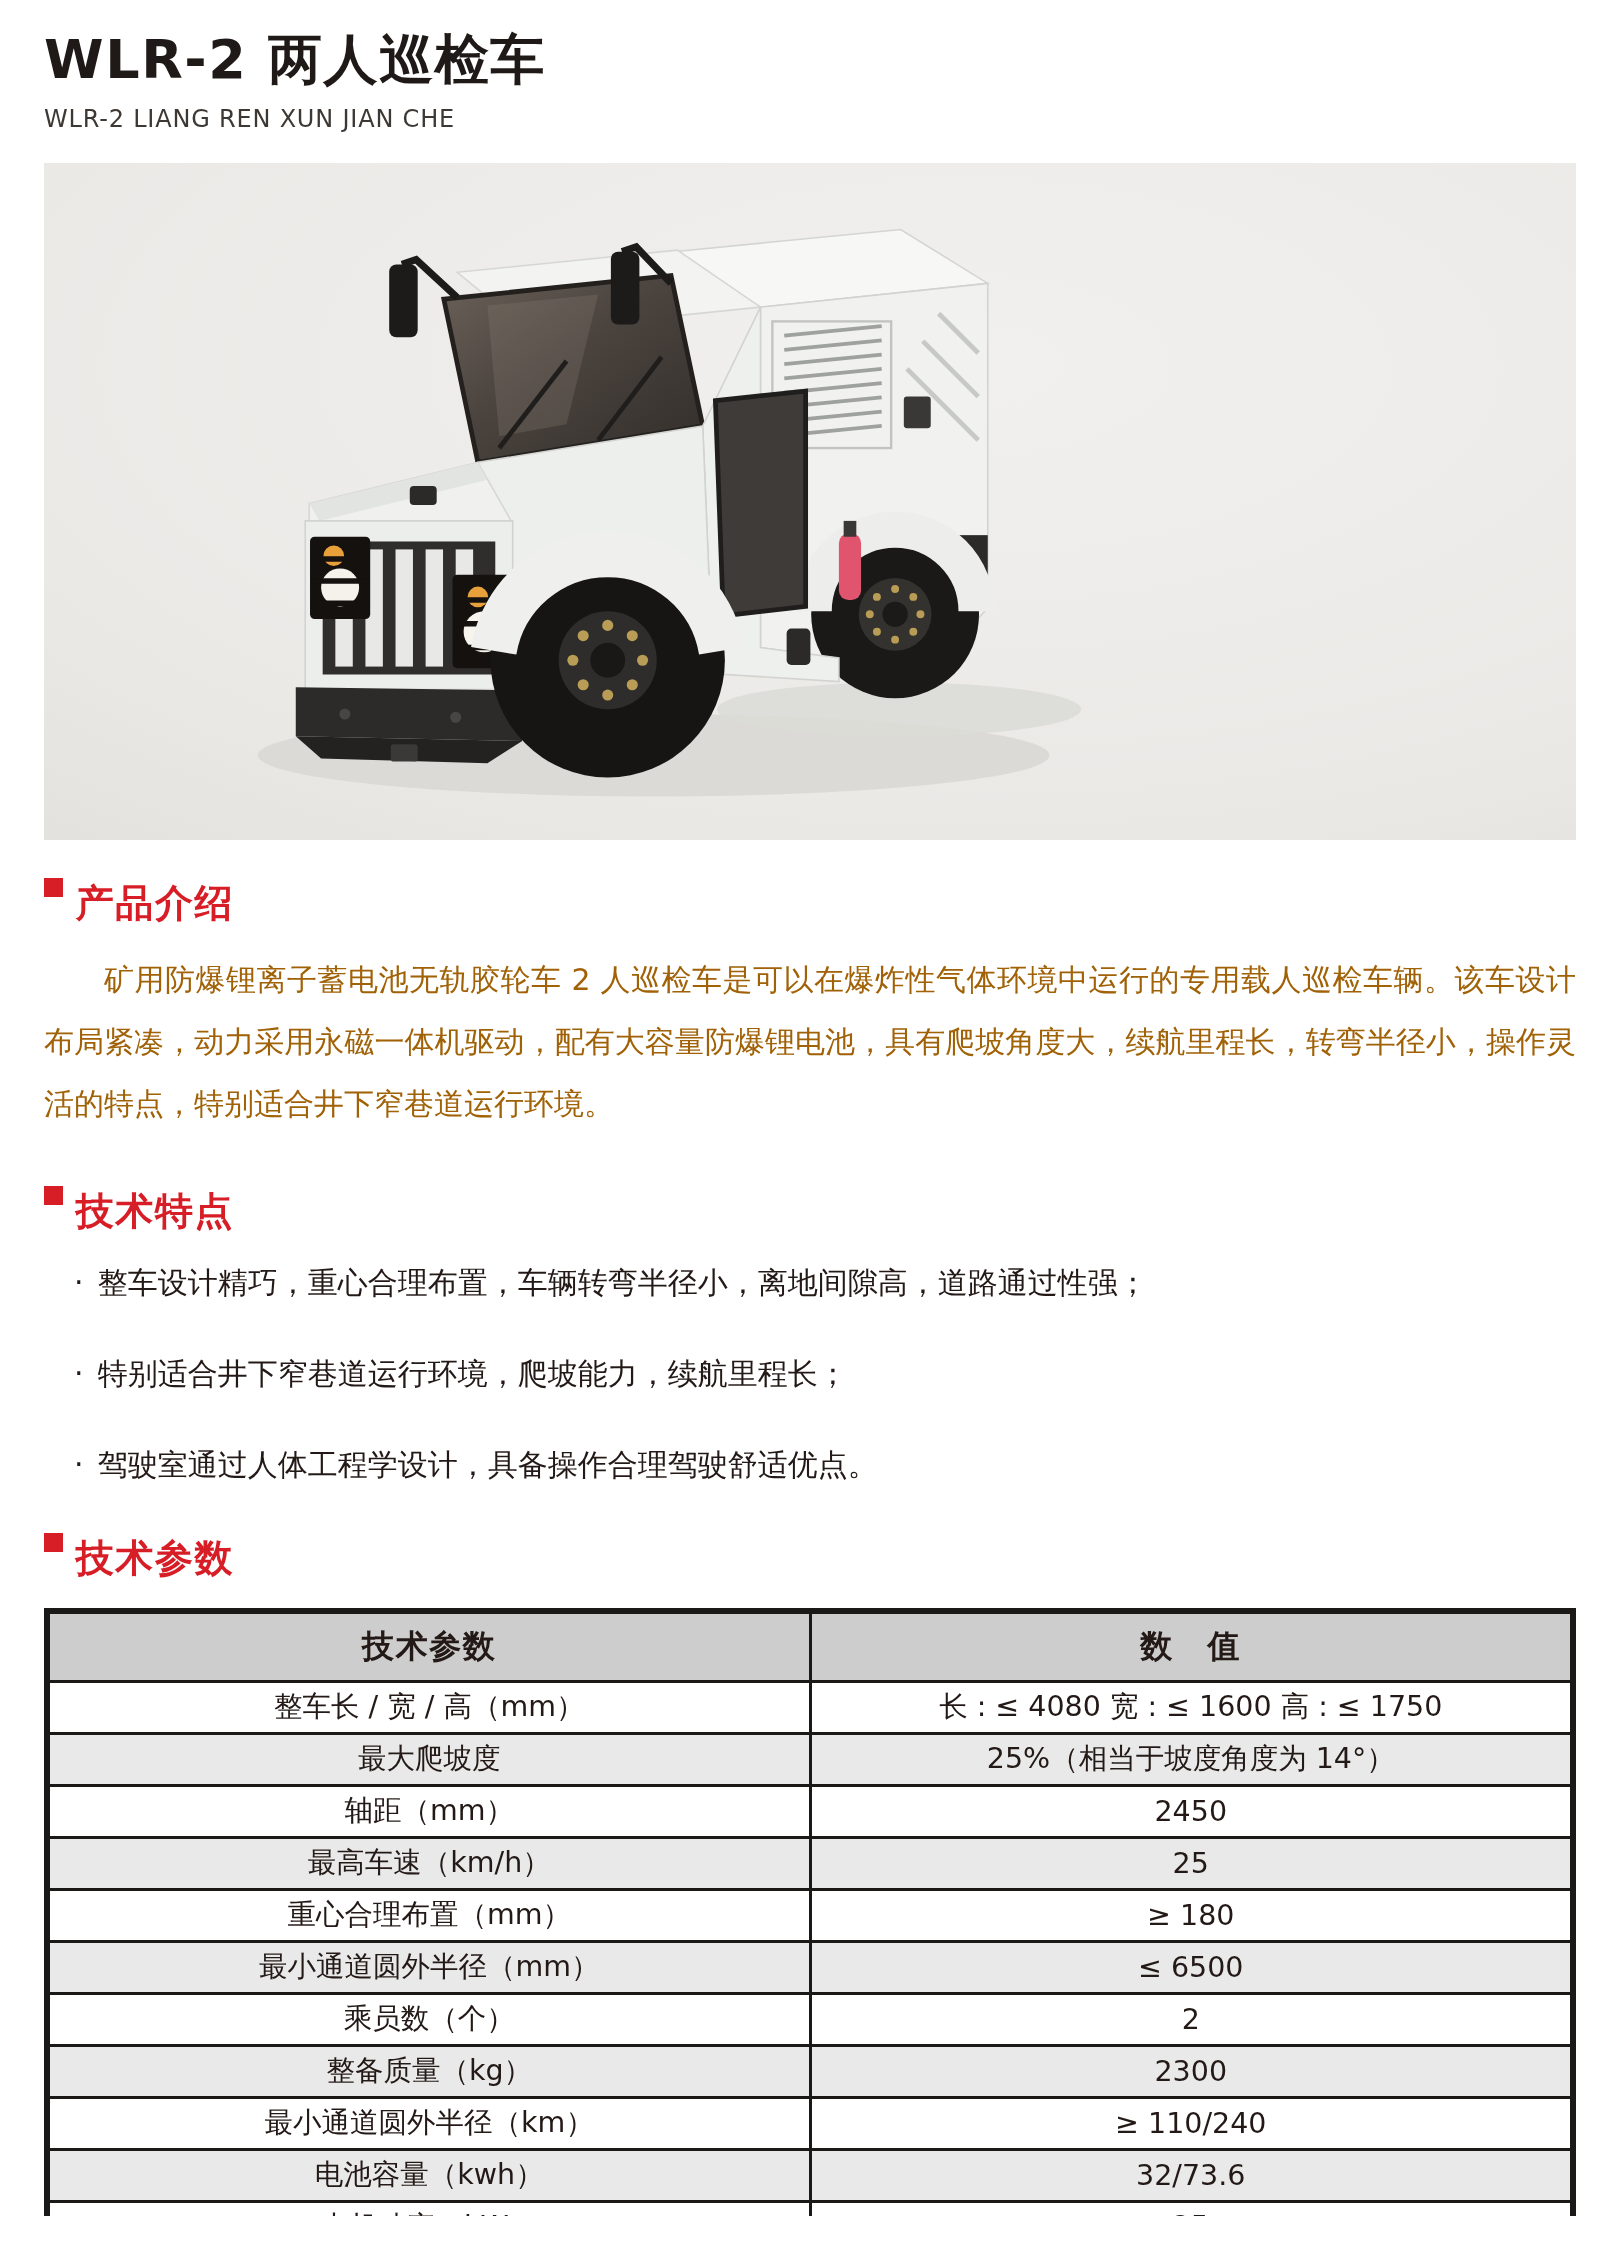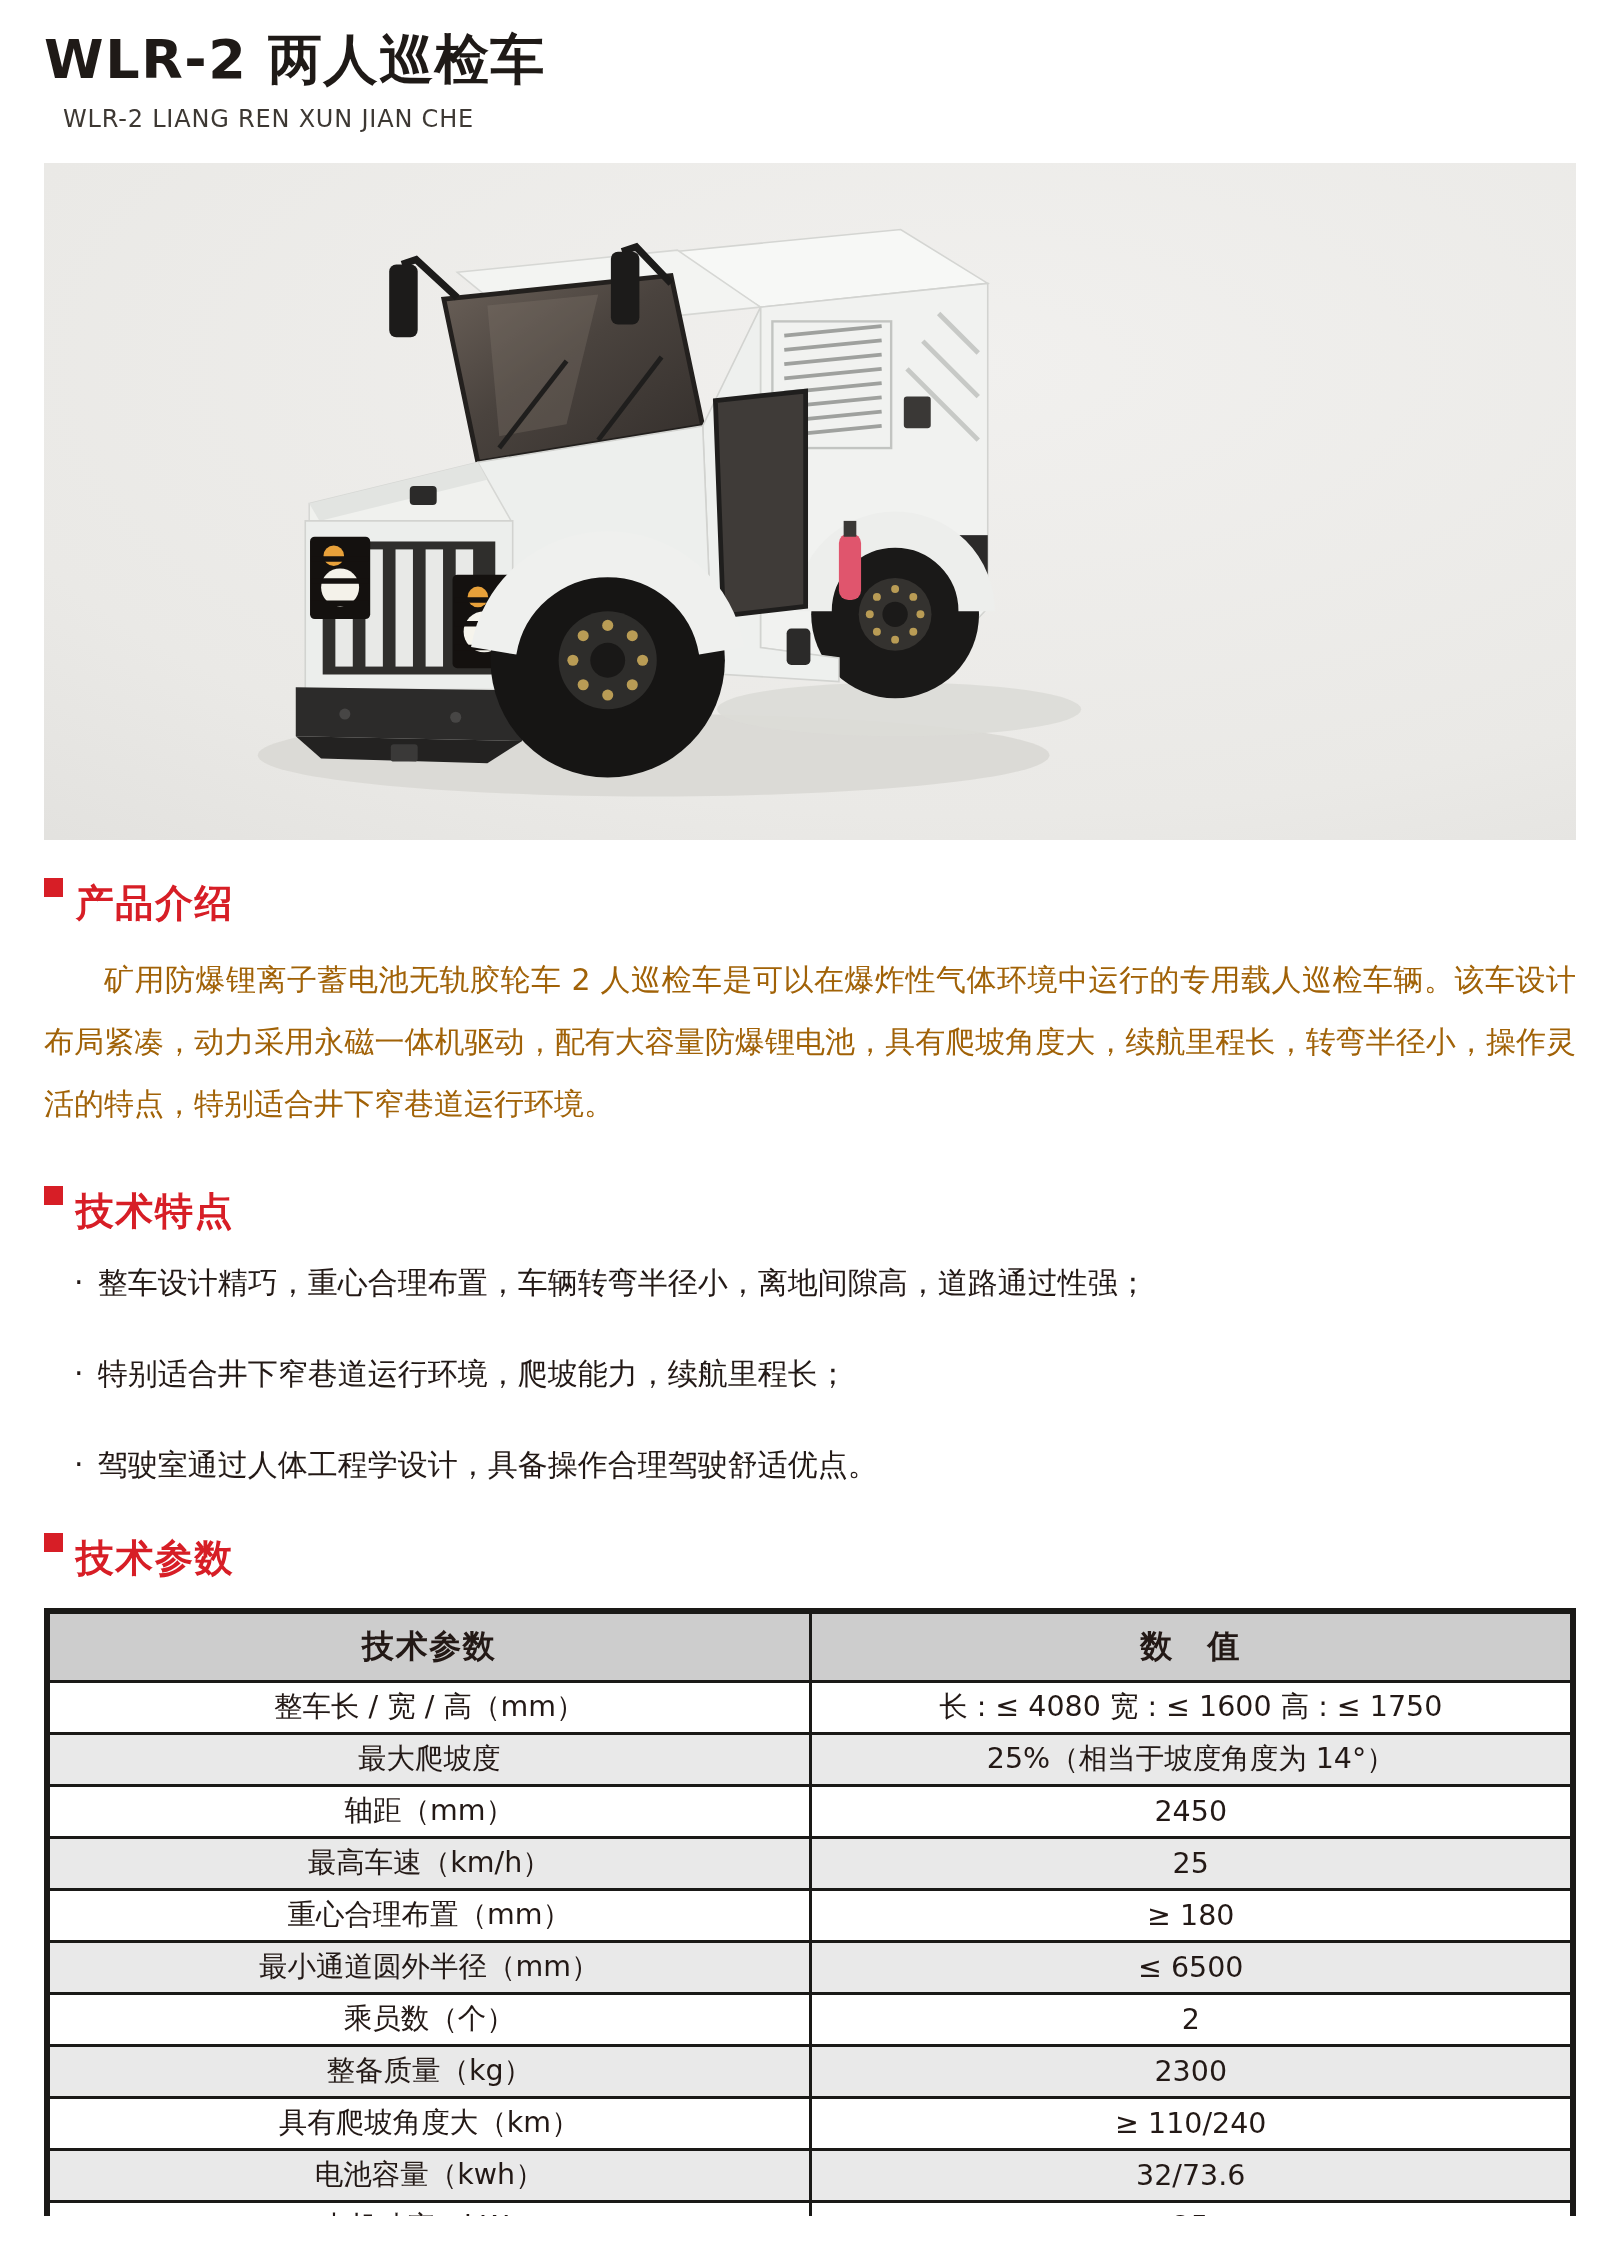--- a/index.html
+++ b/index.html
@@ -13,21 +13,21 @@
     overflow:hidden;
   }
   .content { padding:28.5px 44px 0 44px; }
 
   .title {
     font-size:54px; font-weight:700; letter-spacing:1.6px;
     line-height:1.15; color:#1f1a17;
   }
   .subtitle {
     margin-top:14.3px; font-size:24px; letter-spacing:0.8px;
-    color:#3d3833; font-weight:400;margin-left:19px;
+    color:#3d3833; font-weight:400;
   }
 
   .hero {
     margin-top:30px; width:1532px; height:677px;
     background:#eae9e6; overflow:hidden;
   }
   .hero svg { display:block; width:100%; height:100%; }
 
   .sec-head { display:flex; align-items:flex-start; gap:12.7px; }
   .sec-head .sq { width:19px; height:19px; background:var(--red,#d71e26); flex:0 0 auto; }
@@ -305,21 +305,21 @@
           </tr>
           <tr>
             <td>乘员数（个）</td>
             <td>2</td>
           </tr>
           <tr>
             <td>整备质量（kg）</td>
             <td>2300</td>
           </tr>
           <tr>
-            <td>具有爬坡角度大（km）</td>
+            <td>最小通道圆外半径（km）</td>
             <td>≥ 110/240</td>
           </tr>
           <tr>
             <td>电池容量（kwh）</td>
             <td>32/73.6</td>
           </tr>
           <tr>
             <td>电机功率（kW）</td>
             <td>25</td>
           </tr>

